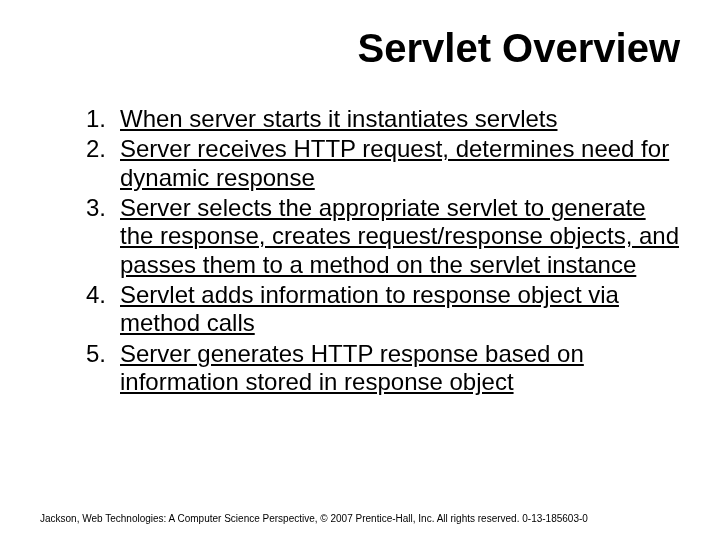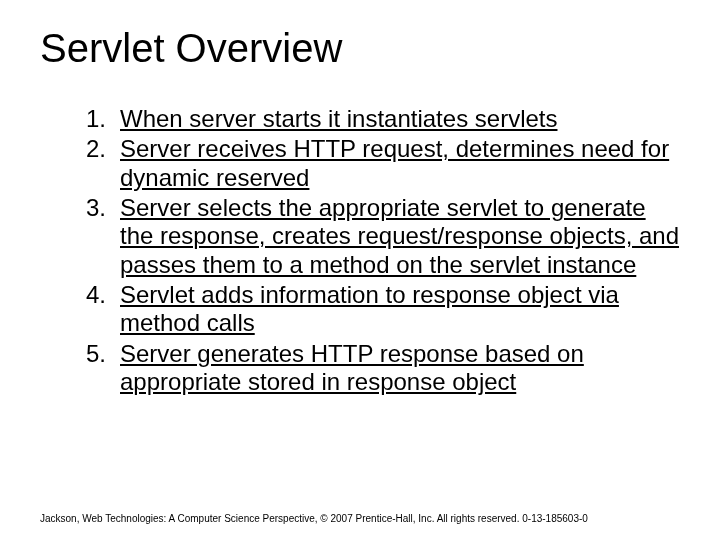--- a/index.html
+++ b/index.html
@@ -1,47 +1,47 @@
 <!DOCTYPE html>
 <html><head>
 <meta charset="utf-8">
 <style>
   * { margin: 0; padding: 0; box-sizing: border-box; }
   html, body { width: 720px; height: 540px; background: #fff; font-family: Arial, Helvetica, sans-serif; color: #000; }
   .slide { width: 720px; height: 540px; position: relative; padding: 26px 40px 0 40px; }
-  .title { font-size: 40px; text-align: left; margin-bottom: 34px; font-weight: 400; }
+  .title { font-size: 40px; text-align: right; margin-bottom: 34px; font-weight: 700; }
   ol.points { list-style: none; font-size: 24px; line-height: 1.18; padding-left: 34px; }
   ol.points li { display: flex; margin-bottom: 2px; }
   ol.points .num { min-width: 46px; text-align: right; padding-right: 14px; }
   ol.points .txt { flex: 1; text-decoration: underline; }
   .footer { position: absolute; bottom: 16px; left: 40px; right: 52px; font-size: 10px; color: #000; white-space: nowrap; }
 </style>
 </head>
 <body>
 
 <div class="slide">
   <h1 class="title">Servlet Overview</h1>
 
   <ol class="points">
     <li>
       <span class="num">1.</span>
       <span class="txt">When server starts it instantiates servlets</span>
     </li>
     <li>
       <span class="num">2.</span>
-      <span class="txt">Server receives HTTP request, determines need for dynamic reserved</span>
+      <span class="txt">Server receives HTTP request, determines need for dynamic response</span>
     </li>
     <li>
       <span class="num">3.</span>
       <span class="txt">Server selects the appropriate servlet to generate the response, creates request/response objects, and passes them to a method on the servlet instance</span>
     </li>
     <li>
       <span class="num">4.</span>
       <span class="txt">Servlet adds information to response object via method calls</span>
     </li>
     <li>
       <span class="num">5.</span>
-      <span class="txt">Server generates HTTP response based on appropriate stored in response object</span>
+      <span class="txt">Server generates HTTP response based on information stored in response object</span>
     </li>
   </ol>
 
   <div class="footer">Jackson, Web Technologies: A Computer Science Perspective, © 2007 Prentice-Hall, Inc. All rights reserved. 0-13-185603-0</div>
 </div>
 
 </body></html>

